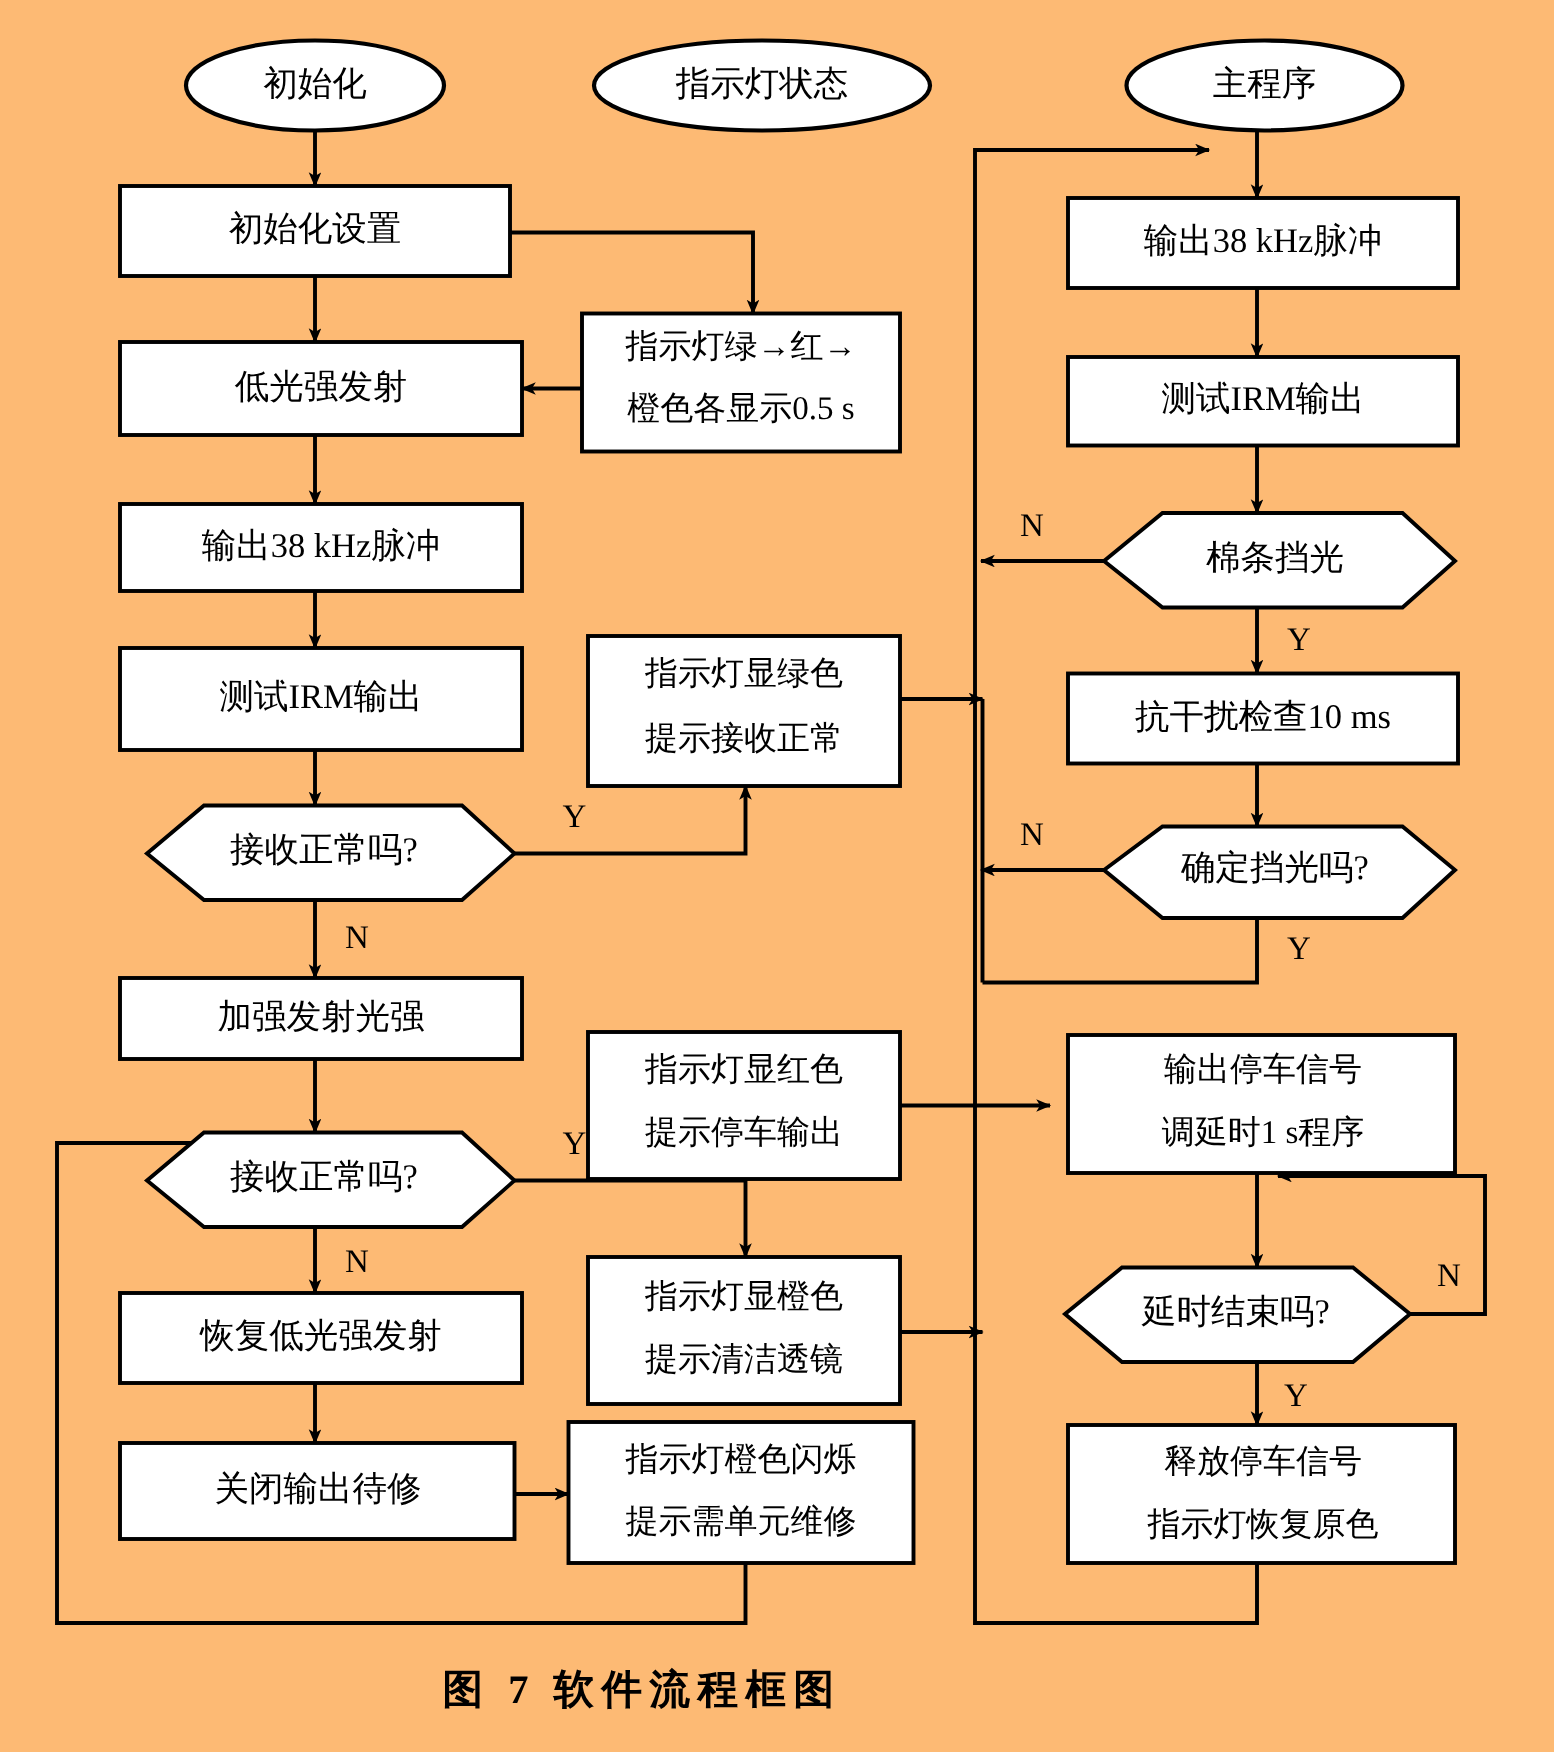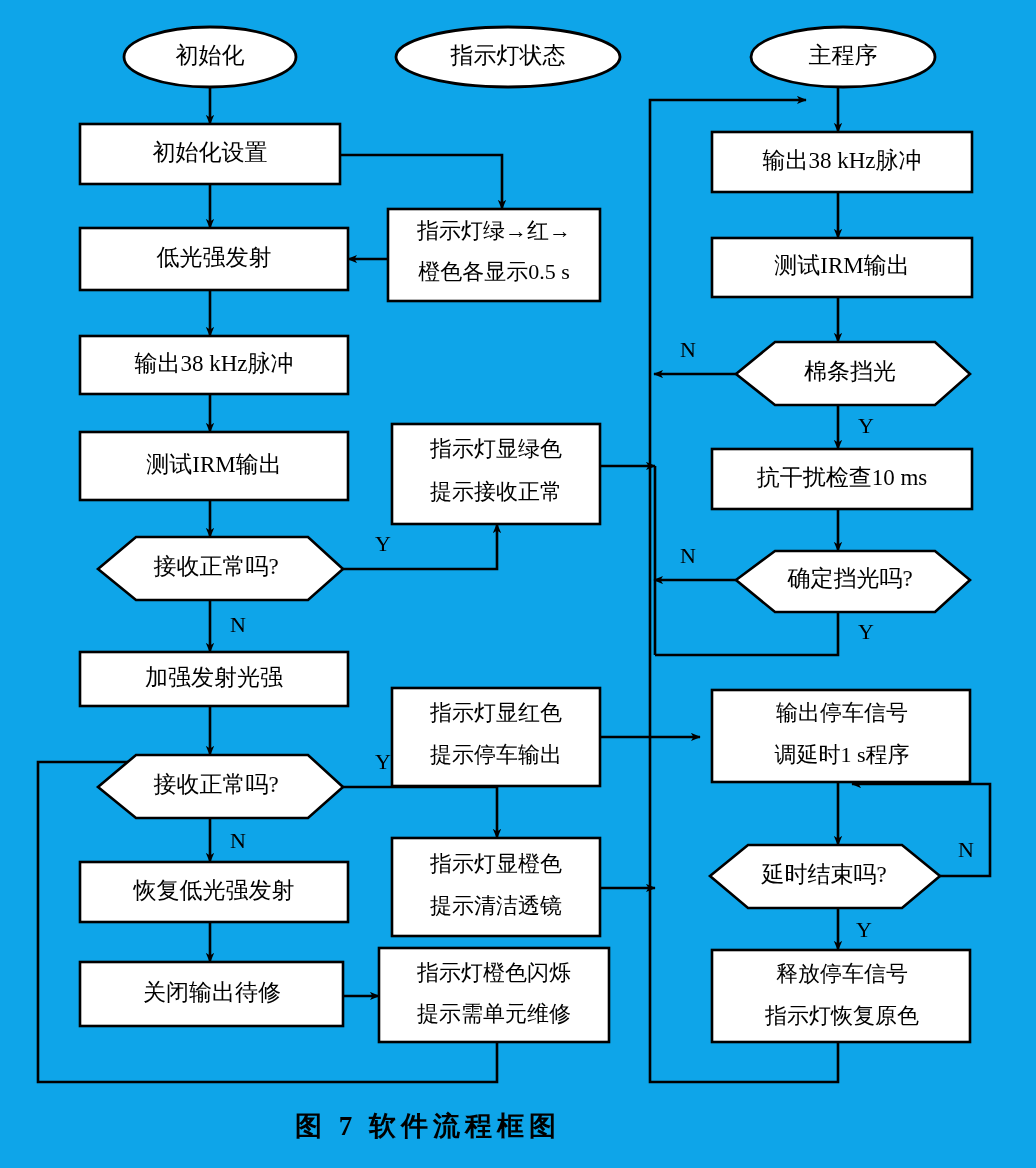--- a/index.html
+++ b/index.html
@@ -1,17 +1,17 @@
 <!DOCTYPE html>
 <html><head>
 <meta charset="utf-8">
 <style>
   html,body{margin:0;padding:0;background:#ffffff;}
   body{font-family:"Liberation Serif","DejaVu Serif",serif;}
-  #page{position:relative;width:1036px;height:1168px;background:#0ea5e9;overflow:hidden;text-decoration:underline;}
+  #page{position:relative;width:1036px;height:1168px;background:#fdba74;overflow:hidden;text-decoration:underline;}
   #flow{position:absolute;left:0;top:0;width:1036px;height:1100px;}
   .shape{fill:#ffffff;stroke:#000000;stroke-width:2.6;}
   .shape-oval{fill:#ffffff;stroke:#000000;stroke-width:2.8;}
   .conn{stroke:#000000;stroke-width:2.6;fill:none;}
   .lbl{font-family:"Liberation Serif","DejaVu Serif",serif;font-size:23px;fill:#000;
        text-anchor:middle;dominant-baseline:middle;}
   .lbl2{font-size:22px;}
   .yn{font-family:"Liberation Serif","DejaVu Serif",serif;font-size:22px;fill:#000;
       text-anchor:middle;dominant-baseline:middle;}
   #caption{position:absolute;left:0;top:1108px;width:856px;text-align:center;

